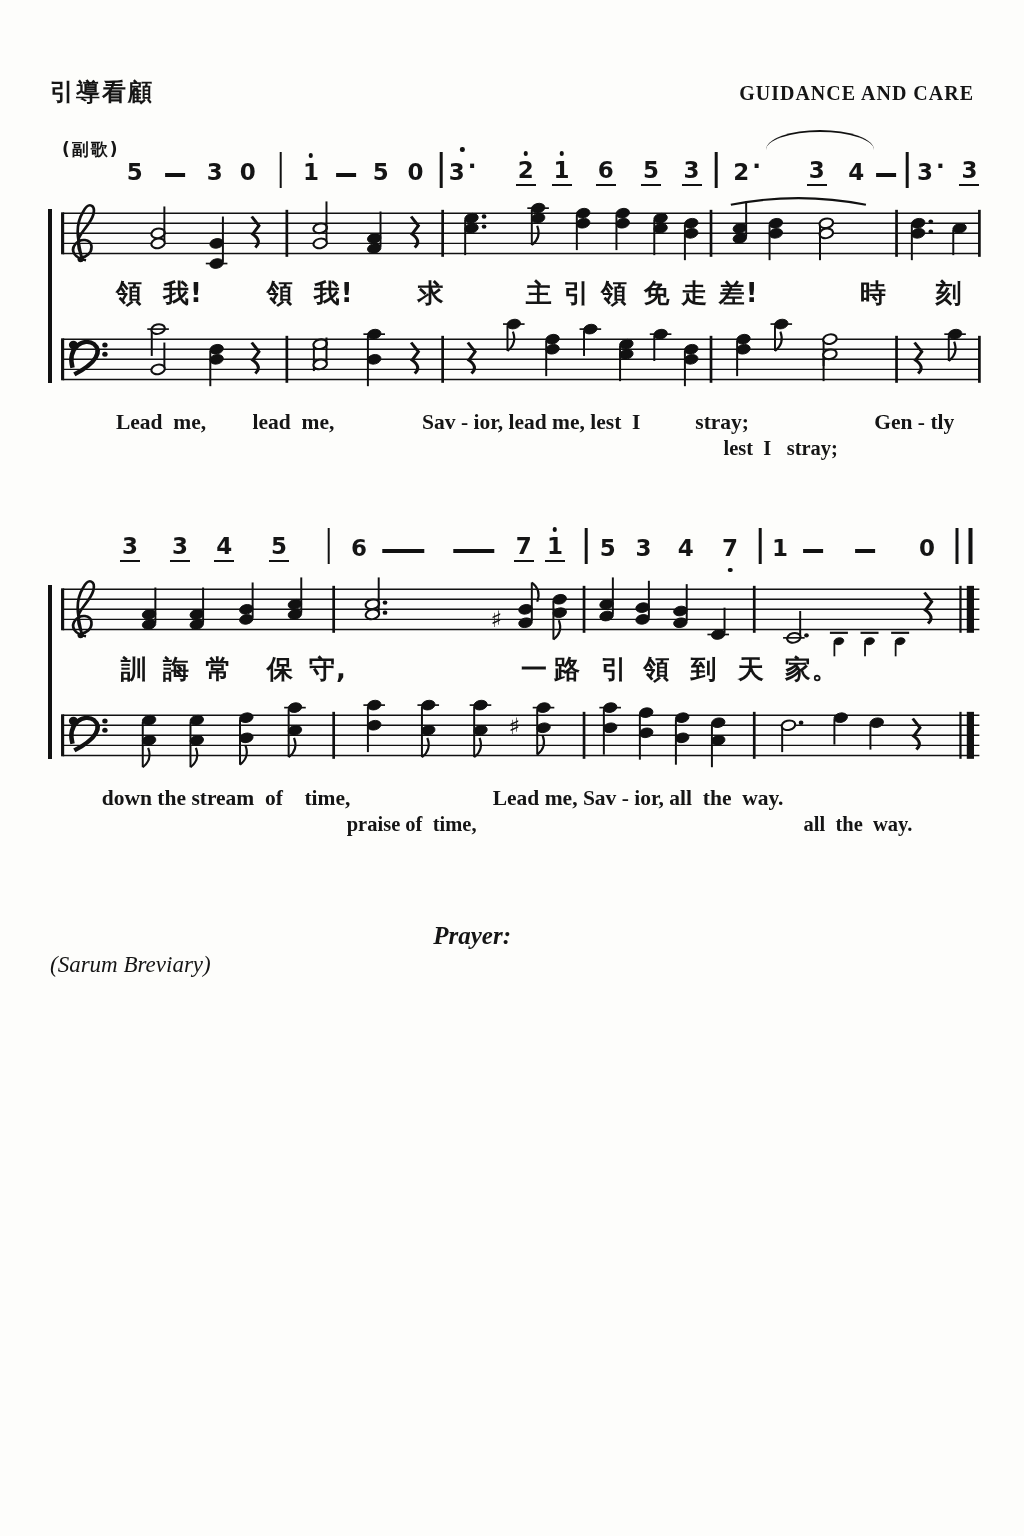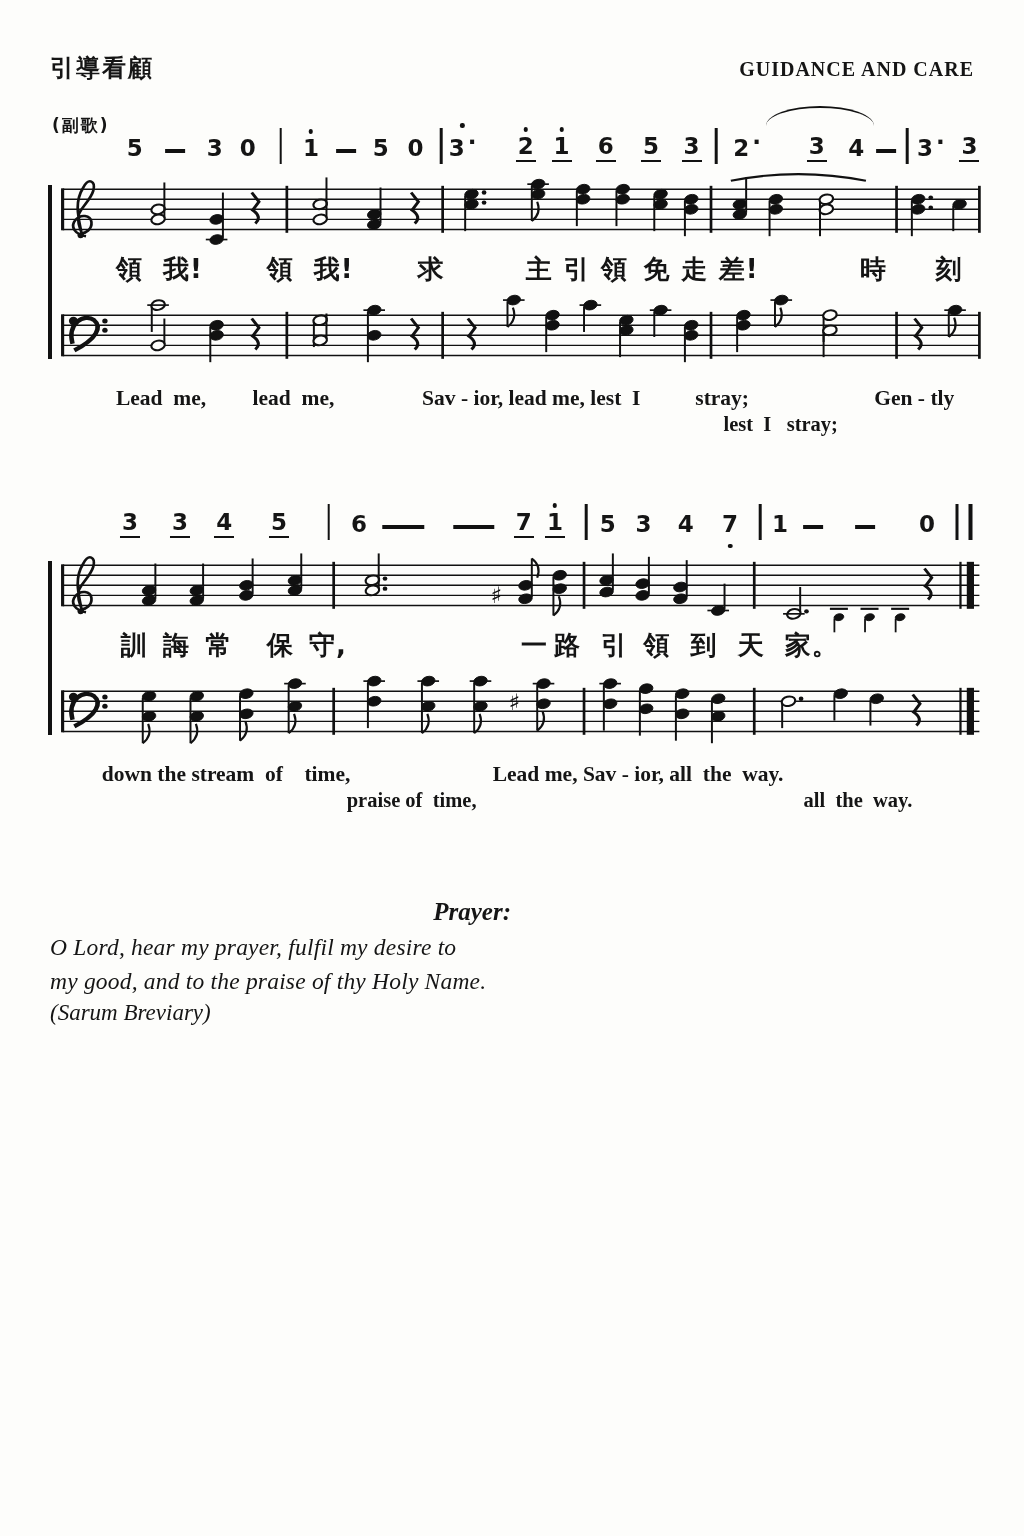--- a/index.html
+++ b/index.html
@@ -1,30 +1,30 @@
 <!DOCTYPE html>
 <html><head>
 <meta charset="utf-8">
 <style>
   html,body{margin:0;padding:0;background:#e9e9e7;}
   .page{
     position:relative;width:1024px;height:1536px;margin:0 auto;
     background:#fdfdfb;color:#151515;overflow:hidden;
     font-family:"Liberation Serif",serif;
   }
-  .inner{padding:52px 32px 0 50px;}
+  .inner{padding:76px 32px 0 50px;}
   
   .hdr{display:flex;justify-content:space-between;align-items:baseline;}
   .hdr-cn{font:700 24px "DejaVu Sans",sans-serif;letter-spacing:2px;}
   .hdr-en{font:700 20px "Liberation Serif",serif;letter-spacing:1px;margin-right:18px;}
   
   .system{position:relative;margin-top:34px;}
   .system.second{margin-top:46px;}
   .jrow{position:relative;height:46px;}
-  .jlabel{position:absolute;left:2px;top:-4px;font:700 17px "DejaVu Sans",sans-serif;letter-spacing:2px;}
+  .jlabel{position:absolute;left:12px;top:-4px;font:700 17px "DejaVu Sans",sans-serif;letter-spacing:2px;}
   .jtok{position:absolute;bottom:2px;transform:translateX(-50%);
         font:700 23px "DejaVu Sans",sans-serif;line-height:1;padding:0 2px 2px;}
   .jtok.u{border-bottom:2.5px solid #111;}
   .jtok .adot{display:inline-block;font-size:23px;vertical-align:6px;margin-left:3px;}
   .jtok.da::before{content:"";position:absolute;top:-8px;left:50%;transform:translateX(-50%);
         width:4.5px;height:4.5px;border-radius:50%;background:#111;}
   .jtok.db::after{content:"";position:absolute;bottom:-10px;left:50%;transform:translateX(-50%);
         width:4.5px;height:4.5px;border-radius:50%;background:#111;}
   .jbar{position:absolute;bottom:0;width:2.6px;height:36px;background:#111;transform:translateX(-50%);}
   .jdbar{position:absolute;bottom:0;width:10px;height:36px;transform:translateX(-50%);
@@ -629,22 +629,20 @@
           <span class="entok" style="left: 5.5%;">down the stream  of    time,</span>
           <span class="entok" style="left: 47%;">Lead me, Sav - ior, all  the  way.</span>
           <span class="entok echo" style="left: 31.5%;">praise of  time,</span>
           <span class="entok echo" style="left: 80%;">all  the  way.</span>
         </div>
     </div>
 
     <div class="prayer">
       <div class="pr-en">
         <div class="pr-title-en">Prayer:</div>
-        <div class="pr-body-en">O Lord, hear my prayer, fulfil my desire to
-my good, and to the praise of thy Holy Name.</div>
         <div class="pr-src-en">(Sarum Breviary)</div>
       </div>
       <div class="pr-cn">
       </div>
     </div>
 
   </div>
 </div>
 
 </body></html>

